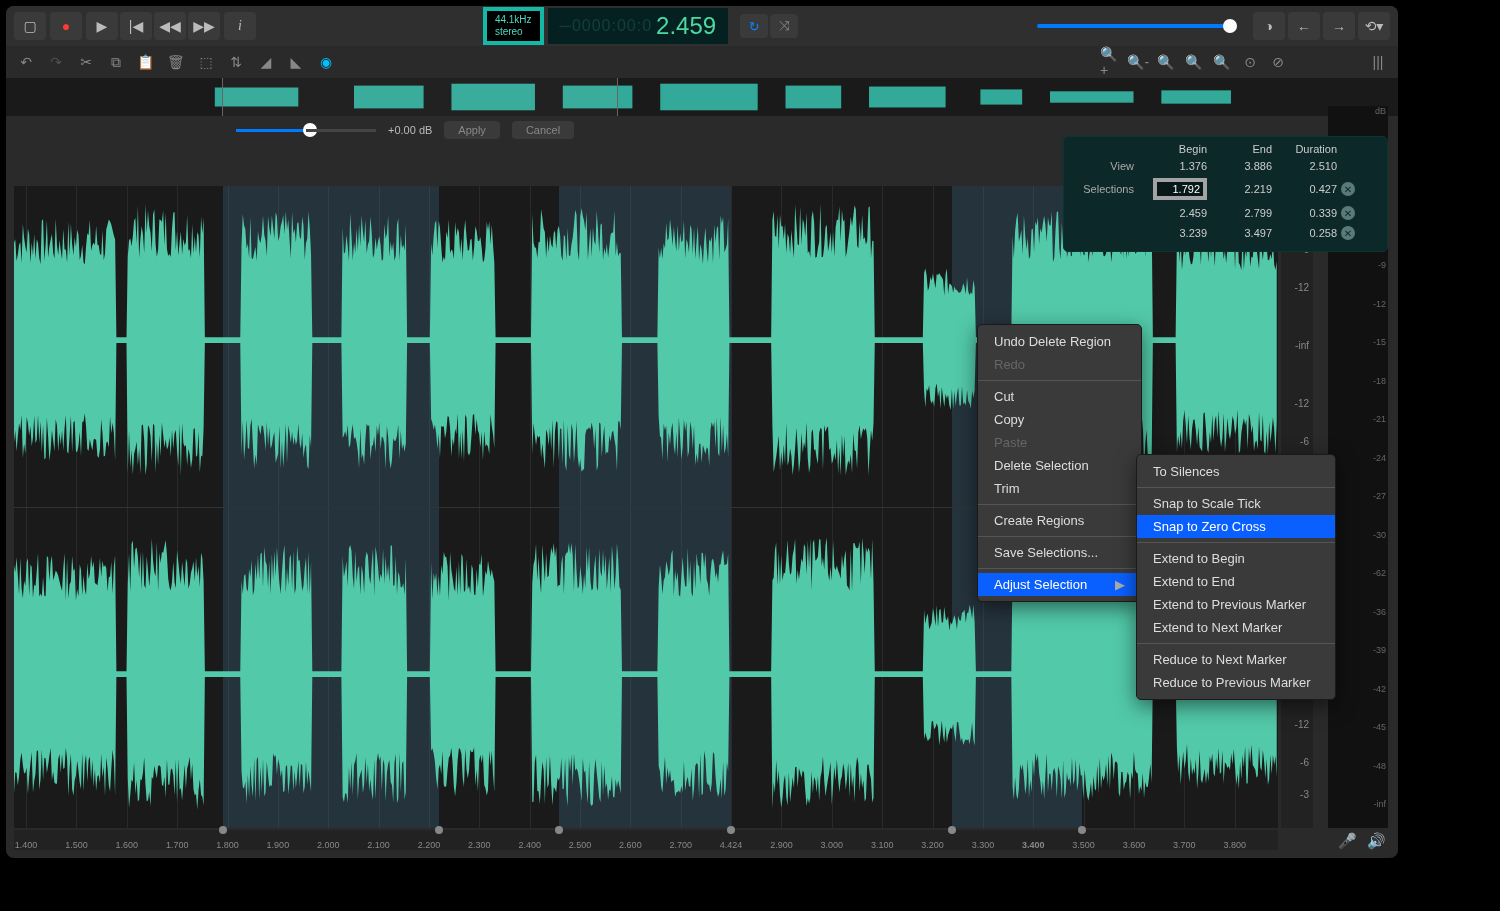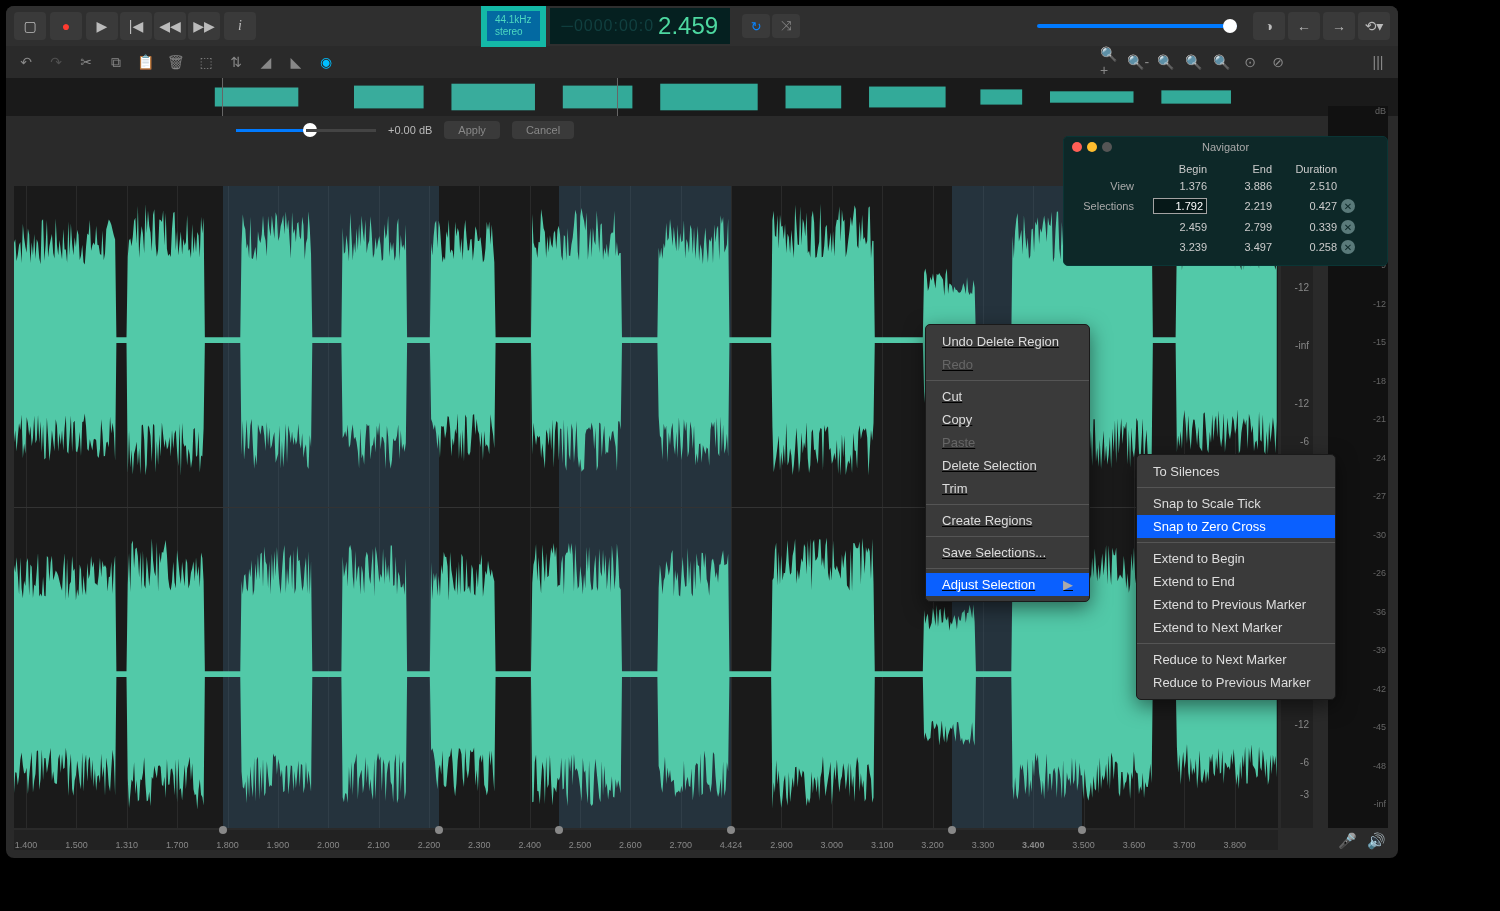--- a/index.html
+++ b/index.html
@@ -10,21 +10,21 @@
 .tl { width: 11px; height: 11px; border-radius: 50%; background: #555; }
 .title-file { position: absolute; left: 50%; transform: translateX(-50%); color: #aaa; font-size: 12px; display: flex; align-items: center; gap: 5px; }
 .doc-icon { width: 12px; height: 14px; background: #999; border-radius: 1px; }
 
 .toolbar { height: 40px; background: #2f2f2f; display: flex; align-items: center; padding: 0 8px; gap: 4px; }
 .tbtn { width: 32px; height: 28px; background: #3a3a3a; border: none; border-radius: 4px; color: #bbb; display: flex; align-items: center; justify-content: center; cursor: pointer; font-size: 14px; }
 .tbtn.rec { color: #ff3b30; }
 .tbtn-group { display: flex; gap: 2px; }
 .spacer { flex: 1; }
 
-.info-box { background: #0369a1; border: 6px solid #14b8a6; padding: 3px 8px; font-family: monospace; font-size: 10px; color: #4dd8c0; line-height: 1.2; }
+.info-box { background: #000000; border: 4px solid #14b8a6; padding: 3px 8px; font-family: monospace; font-size: 10px; color: #4dd8c0; line-height: 1.2; }
 .time-display { background: #052020; padding: 4px 12px; font-family: monospace; display: flex; align-items: center; gap: 4px; }
 .time-dim { color: #114040; font-size: 16px; letter-spacing: 1px; }
 .time-bright { color: #4dd8a0; font-size: 24px; font-weight: 500; }
 .loop-btns { display: flex; gap: 2px; margin-left: 8px; }
 .loop-btn { width: 28px; height: 24px; background: #3a3a3a; border-radius: 4px; display: flex; align-items: center; justify-content: center; color: #888; font-size: 13px; }
 .vol-slider { width: 200px; height: 4px; background: #007aff; border-radius: 2px; position: relative; margin: 0 12px; }
 .vol-thumb { position: absolute; right: 0; top: -5px; width: 14px; height: 14px; background: #fff; border-radius: 50%; }
 .right-tools { display: flex; gap: 3px; }
 
 .edit-toolbar { height: 32px; background: #2a2a2a; display: flex; align-items: center; padding: 0 10px; gap: 10px; }
@@ -65,25 +65,25 @@
 
 .nav-panel { position: absolute; top: 130px; right: 10px; width: 325px; background: #0d2828; border: 1px solid #0a3535; border-radius: 5px; z-index: 5; }
 .nav-title { height: 20px; display: flex; align-items: center; position: relative; }
 .nav-tl { display: flex; gap: 5px; padding: 0 8px; }
 .ntl { width: 10px; height: 10px; border-radius: 50%; }
 .nav-t { position: absolute; left: 50%; transform: translateX(-50%); font-size: 11px; color: #aaa; }
 .nav-grid { padding: 4px 8px 8px; font-size: 11px; color: #ccc; }
 .nav-hdr { display: grid; grid-template-columns: 70px 65px 65px 65px 20px; text-align: right; padding: 2px 0; }
 .nav-row { display: grid; grid-template-columns: 70px 65px 65px 65px 20px; text-align: right; padding: 3px 0; align-items: center; }
 .nav-lbl { text-align: right; color: #aaa; padding-right: 8px; }
-.nav-edit { background: #061818; border: 1px solid #a3a3a3; color: #fff; text-align: right; padding: 1px 3px; font-size: 11px; }
+.nav-edit { background: #061818; border: 4px solid #a3a3a3; color: #fff; text-align: right; padding: 1px 3px; font-size: 11px; }
 .nav-x { width: 14px; height: 14px; background: #5a7a7a; border-radius: 50%; color: #0d2828; font-size: 10px; display: flex; align-items: center; justify-content: center; margin-left: 4px; cursor: pointer; }
 
 .ctx-menu { position: absolute; background: #3a3a3a; border: 1px solid #1a1a1a; border-radius: 5px; padding: 5px 0; z-index: 10; box-shadow: 0 6px 20px rgba(0,0,0,0.5); font-size: 13px; }
-.ctx-main { top: 318px; left: 919px; width: 165px; text-decoration: underline; }
+.ctx-main { top: 318px; left: 971px; width: 165px; }
 .ctx-sub { top: 448px; left: 1130px; width: 200px; }
 .ctx-item { padding: 4px 16px; color: #ddd; cursor: pointer; display: flex; justify-content: space-between; }
 .ctx-item.disabled { color: #666; }
 .ctx-item.hl { background: #0a60ff; color: #fff; }
 .ctx-sep { height: 1px; background: #555; margin: 4px 0; }
 .ctx-arrow { color: #aaa; }
 
 .bottom-icons { position: absolute; bottom: 8px; right: 12px; display: flex; gap: 10px; color: #666; font-size: 15px; }
 
 svg.w { width: 100%; height: 100%; }
@@ -253,33 +253,33 @@
       <div class="meter-scale" style="top: 10.6667%;">-3</div>
       <div class="meter-scale" style="top: 16%;">-6</div>
       <div class="meter-scale" style="top: 21.3333%;">-9</div>
       <div class="meter-scale" style="top: 26.6667%;">-12</div>
       <div class="meter-scale" style="top: 32%;">-15</div>
       <div class="meter-scale" style="top: 37.3333%;">-18</div>
       <div class="meter-scale" style="top: 42.6667%;">-21</div>
       <div class="meter-scale" style="top: 48%;">-24</div>
       <div class="meter-scale" style="top: 53.3333%;">-27</div>
       <div class="meter-scale" style="top: 58.6667%;">-30</div>
-      <div class="meter-scale" style="top: 64%;">-26</div>
+      <div class="meter-scale" style="top: 64%;">-62</div>
       <div class="meter-scale" style="top: 69.3333%;">-36</div>
       <div class="meter-scale" style="top: 74.6667%;">-39</div>
       <div class="meter-scale" style="top: 80%;">-42</div>
       <div class="meter-scale" style="top: 85.3333%;">-45</div>
       <div class="meter-scale" style="top: 90.6667%;">-48</div>
       <div class="meter-scale" style="top: 96%;">-inf</div>
     </div>
 
   <div class="ruler" id="ruler">
       <div class="tick" style="left: 0.956175%;">1.400</div>
       <div class="tick" style="left: 4.94024%;">1.500</div>
-      <div class="tick" style="left: 8.9243%;">1.310</div>
+      <div class="tick" style="left: 8.9243%;">1.600</div>
       <div class="tick" style="left: 12.9084%;">1.700</div>
       <div class="tick" style="left: 16.8924%;">1.800</div>
       <div class="tick" style="left: 20.8765%;">1.900</div>
       <div class="tick" style="left: 24.8606%;">2.000</div>
       <div class="tick" style="left: 28.8446%;">2.100</div>
       <div class="tick" style="left: 32.8287%;">2.200</div>
       <div class="tick" style="left: 36.8127%;">2.300</div>
       <div class="tick" style="left: 40.7968%;">2.400</div>
       <div class="tick" style="left: 44.7809%;">2.500</div>
       <div class="tick" style="left: 48.7649%;">2.600</div>
@@ -297,28 +297,20 @@
       <div class="tick" style="left: 96.5737%;">3.800</div>
       <div class="ruler-dot" style="left: 16.5737%;"></div>
       <div class="ruler-dot" style="left: 33.5857%;"></div>
       <div class="ruler-dot" style="left: 43.1474%;"></div>
       <div class="ruler-dot" style="left: 56.6932%;"></div>
       <div class="ruler-dot" style="left: 74.2231%;"></div>
       <div class="ruler-dot" style="left: 84.502%;"></div>
     </div>
 
   <div class="nav-panel">
-    <div class="nav-title">
-      <div class="nav-tl">
-        <div class="ntl" style="background:#ff5f56"></div>
-        <div class="ntl" style="background:#ffbd2e"></div>
-        <div class="ntl" style="background:#555"></div>
-      </div>
-      <div class="nav-t">Navigator</div>
-    </div>
     <div class="nav-grid">
       <div class="nav-hdr">
         <span></span>
         <span>Begin</span>
         <span>End</span>
         <span>Duration</span>
         <span></span>
       </div>
       <div class="nav-row">
         <span class="nav-lbl">View</span>

